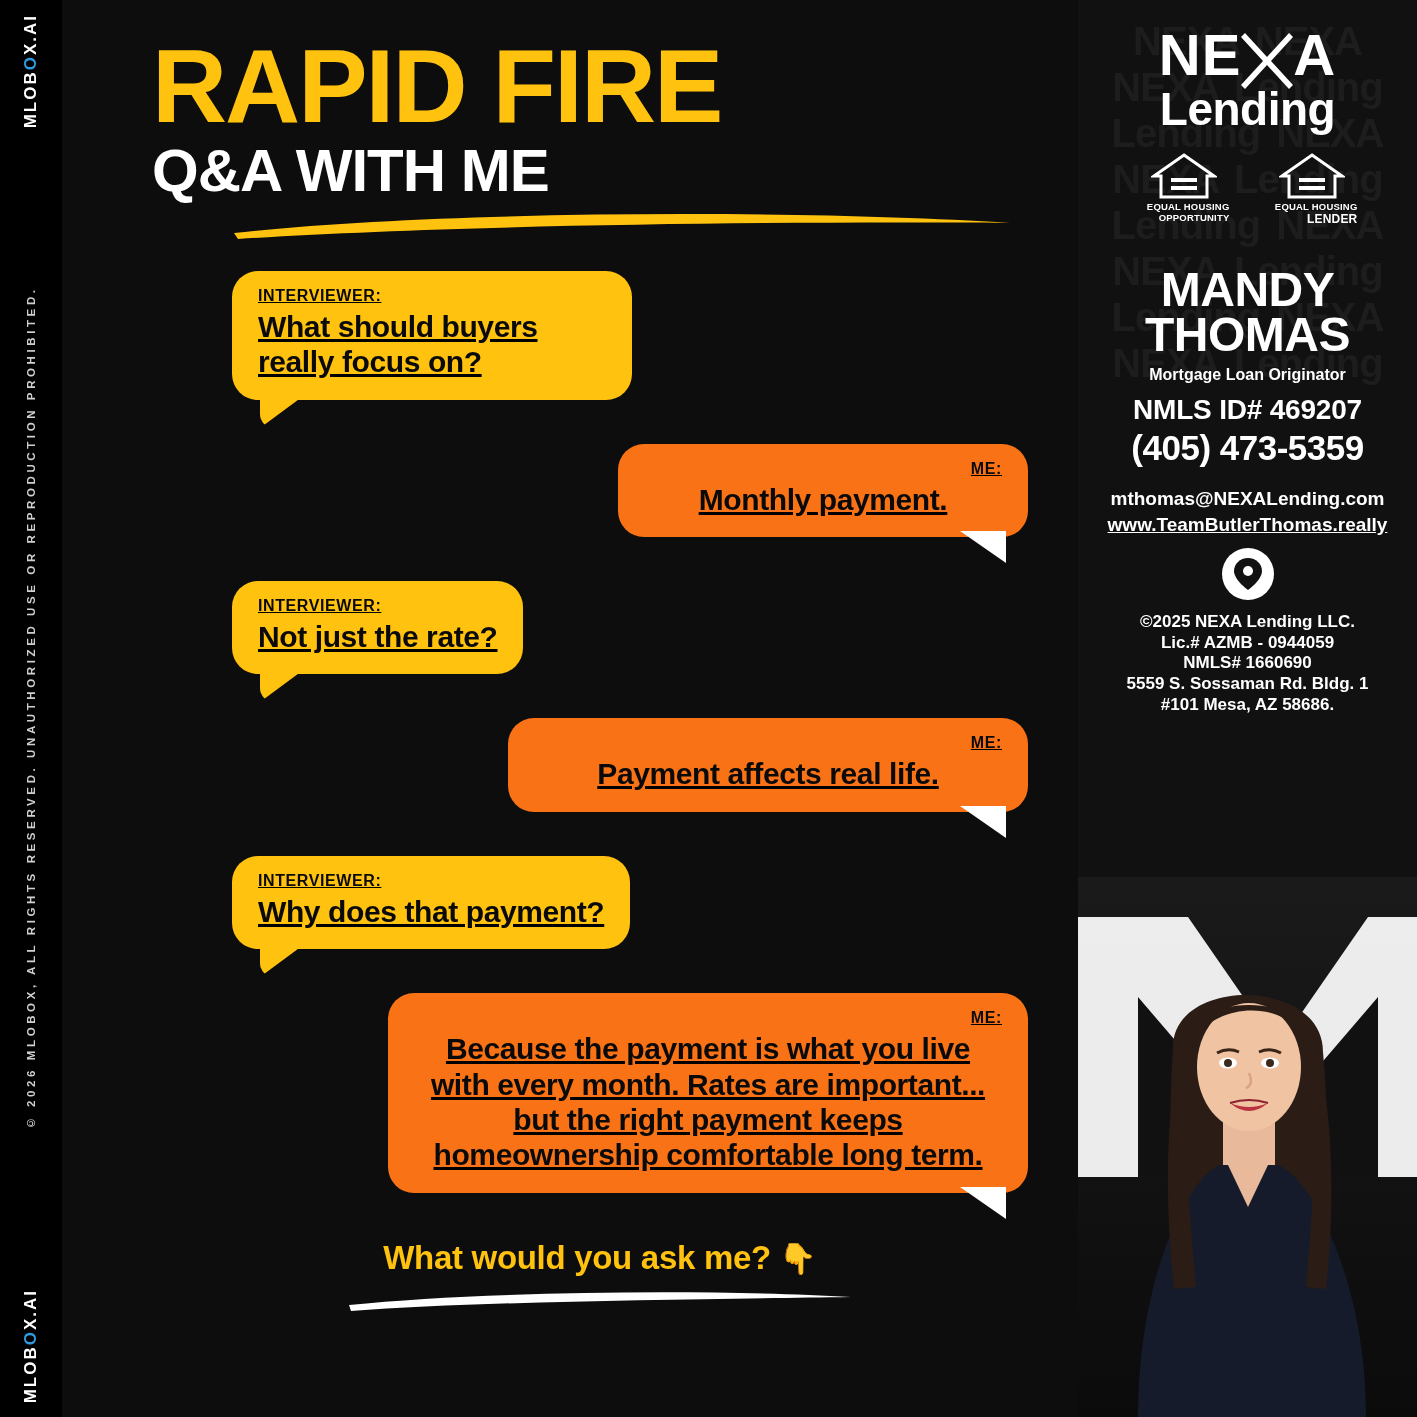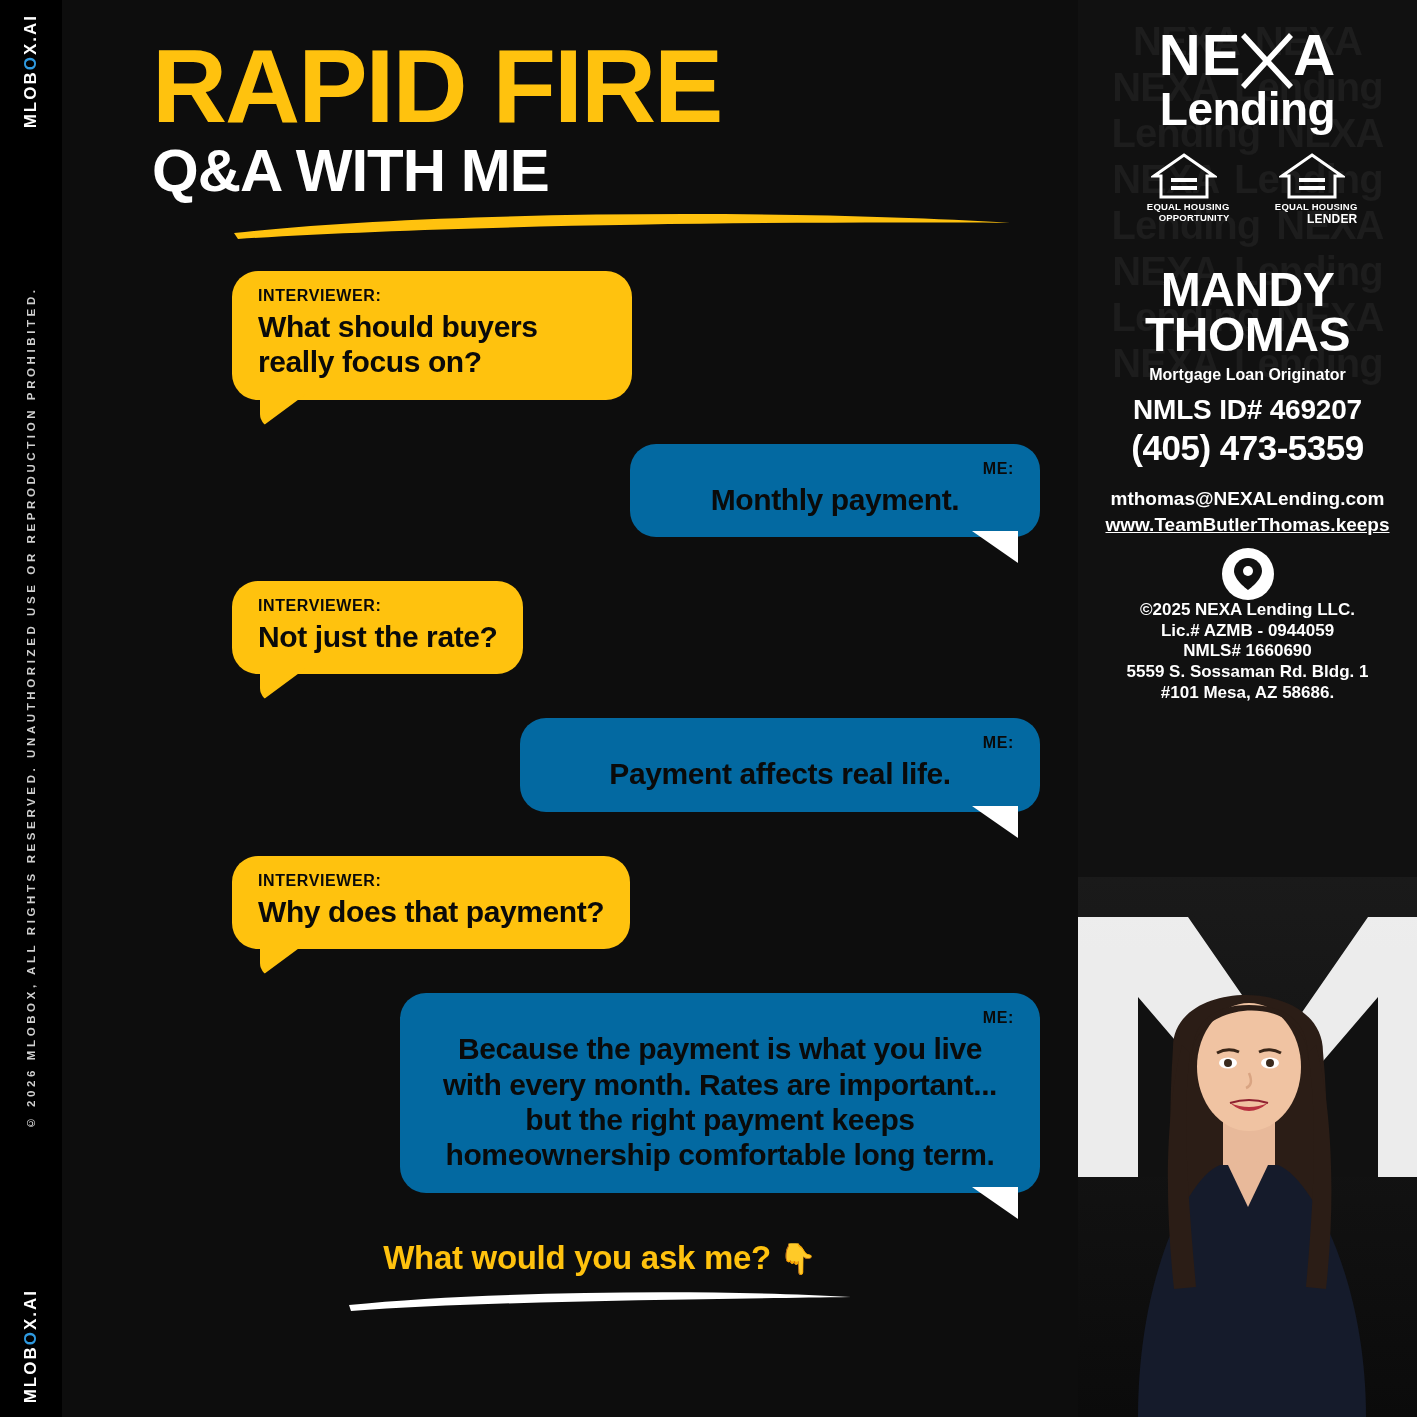--- a/index.html
+++ b/index.html
@@ -78,39 +78,39 @@
     font-weight: 800;
     color: #ffffff;
     letter-spacing: -1px;
     margin-top: 4px;
   }
   .underline-svg { display: block; margin-top: 6px; margin-left: 78px; }
 
   
   .bubbles { margin-top: 30px; position: relative; }
 
-  .row { position: relative; display: flex; margin-bottom: 22px; }
+  .row { position: relative; display: flex; margin-bottom: 22px; text-decoration: underline; }
   .row.left { justify-content: flex-start; }
   .row.right { justify-content: flex-end; }
 
   .bubble {
     position: relative;
     border-radius: 26px;
     padding: 16px 26px 20px 26px;
   }
   .bubble.q {
     background: #FFC20E;
     color: #0a0a0a;
     margin-left: 80px;
     max-width: 400px;
   }
   .bubble.a {
-    background: #0369a1;
+    background: #f97316;
     color: #0a0a0a;
-    margin-right: 8px;
+    margin-right: 20px;
     max-width: 640px;
   }
   .tag {
     font-size: 16px;
     font-weight: 700;
     letter-spacing: 0.6px;
     display: block;
     margin-bottom: 4px;
   }
   .tag.right { text-align: right; }
@@ -208,21 +208,21 @@
     letter-spacing: -0.5px;
   }
   .agent-title { font-size: 16px; font-weight: 700; margin-top: 8px; }
   .nmls { font-size: 28px; font-weight: 800; margin-top: 10px; letter-spacing: -0.2px;}
   .phone { font-size: 35px; font-weight: 800; margin-top: 2px; letter-spacing: -0.5px;}
   .email { font-size: 19px; font-weight: 600; margin-top: 20px; }
   .website { font-size: 19px; font-weight: 700; margin-top: 4px; text-decoration: underline; }
 
   .pin { margin: 12px auto 0 auto; width: 52px; height: 52px; background: #fff; border-radius: 50%; display: flex; align-items: center; justify-content: center; }
 
-  .legal { font-size: 17px; font-weight: 700; line-height: 1.22; }
+  .legal { font-size: 17px; font-weight: 700; line-height: 1.22; margin-top: 12px; }
 
   .portrait {
     position: absolute;
     right: 0; bottom: 0;
     width: 339px; height: 540px;
     z-index: 3;
     overflow: hidden;
   }
 </style>
 </head>
@@ -349,21 +349,21 @@
       </div>
 
       <div class="agent-name">
         <div>MANDY</div>
         <div>THOMAS</div>
       </div>
       <div class="agent-title">Mortgage Loan Originator</div>
       <div class="nmls">NMLS ID# 469207</div>
       <div class="phone">(405) 473-5359</div>
       <div class="email">mthomas@NEXALending.com</div>
-      <div class="website">www.TeamButlerThomas.keeps</div>
+      <div class="website">www.TeamButlerThomas.really</div>
 
       <div class="pin">
         <svg width="30" height="34" viewBox="0 0 30 34">
           <path d="M15 1 C7 1 1 7 1 14 C1 23 15 33 15 33 C15 33 29 23 29 14 C29 7 23 1 15 1 Z" fill="#111"></path>
           <circle cx="15" cy="14" r="5" fill="#fff"></circle>
         </svg>
       </div>
 
       <div class="legal">
         <div>©2025 NEXA Lending LLC.</div>

